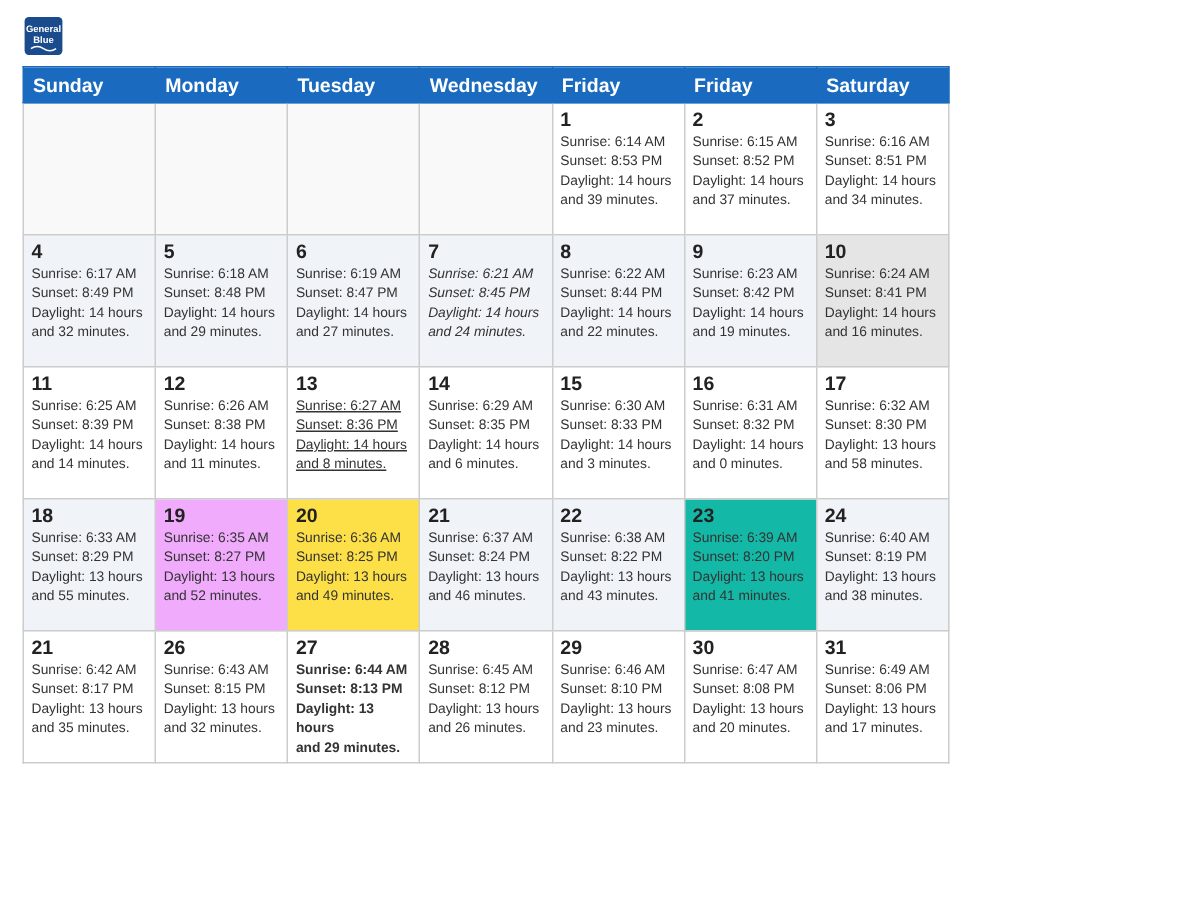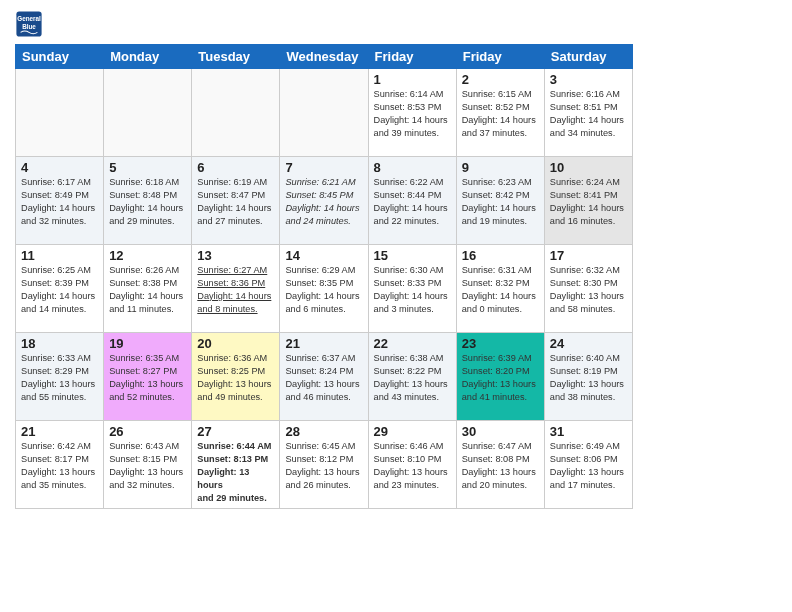--- a/index.html
+++ b/index.html
@@ -254,21 +254,21 @@
 Daylight: 13 hours
 and 55 minutes.</div>
           </td>
           <td style="background: #f0abfc;">
             <span class="day-num">19</span>
             <div class="day-detail" style="white-space: pre-line;">Sunrise: 6:35 AM
 Sunset: 8:27 PM
 Daylight: 13 hours
 and 52 minutes.</div>
           </td>
-          <td style="background: #fef9c3; margin-top: 24px;">
+          <td style="background: #fde047; margin-top: 24px;">
             <span class="day-num">20</span>
             <div class="day-detail" style="white-space: pre-line;">Sunrise: 6:36 AM
 Sunset: 8:25 PM
 Daylight: 13 hours
 and 49 minutes.</div>
           </td>
           <td style="background: rgb(240, 244, 248); margin-left: 36px;">
             <span class="day-num">21</span>
             <div class="day-detail" style="white-space: pre-line;">Sunrise: 6:37 AM
 Sunset: 8:24 PM

